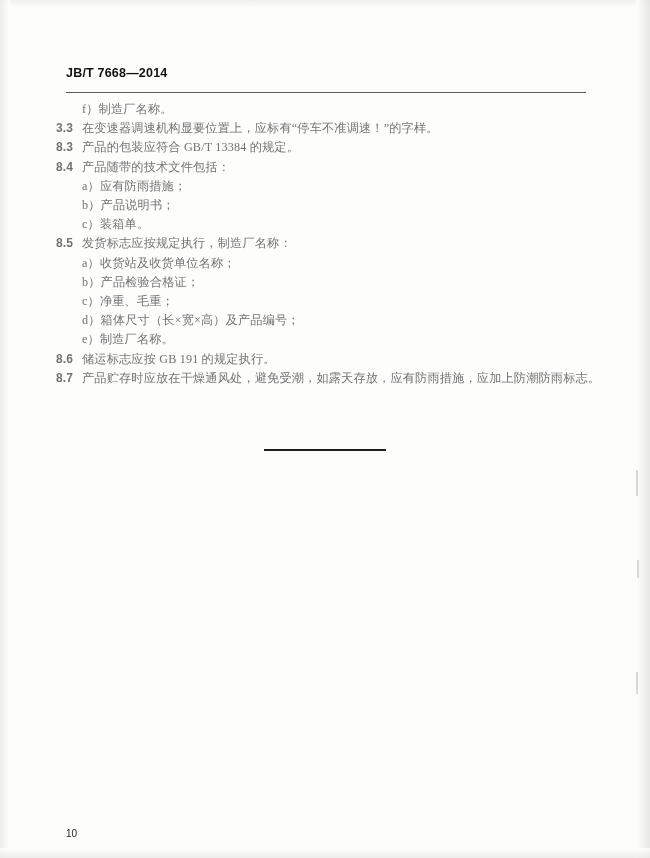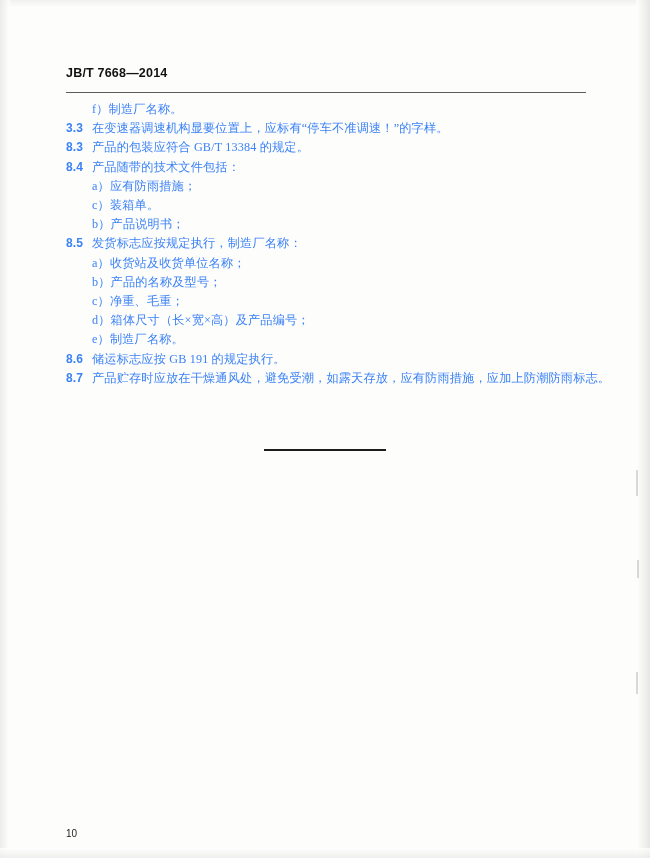--- a/index.html
+++ b/index.html
@@ -73,26 +73,26 @@
     position: absolute;
     left: 66px;
     top: 92px;
     width: 520px;
     height: 1px;
     background: #5b5b5b;
   }
 
   .body-text {
     position: absolute;
-    left: 66px;
+    left: 56px;
     top: 100px;
     width: 520px;
     font-size: 12.2px;
     line-height: 19.2px;
-    color: #3b82f6;
+    color: #737373;
   }
 
   .line {
     white-space: nowrap;
     letter-spacing: .15px;
   }
 
   .num {
     display: inline-block;
     width: 26px;
@@ -158,35 +158,35 @@
     </div>
 
     <div class="line">
       <span class="num">8.4</span><span>产品随带的技术文件包括：</span>
     </div>
 
     <div class="line ind2">
       <span>a）应有防雨措施；</span>
     </div>
     <div class="line ind2">
+      <span>b）产品说明书；</span>
+    </div>
+    <div class="line ind2">
       <span>c）装箱单。</span>
     </div>
-    <div class="line ind2">
-      <span>b）产品说明书；</span>
-    </div>
 
     <div class="line">
       <span class="num">8.5</span><span>发货标志应按规定执行，制造厂名称：</span>
     </div>
 
     <div class="line ind2">
       <span>a）收货站及收货单位名称；</span>
     </div>
     <div class="line ind2">
-      <span>b）产品的名称及型号；</span>
+      <span>b）产品检验合格证；</span>
     </div>
     <div class="line ind2">
       <span>c）净重、毛重；</span>
     </div>
     <div class="line ind2">
       <span>d）箱体尺寸（长×宽×高）及产品编号；</span>
     </div>
     <div class="line ind2">
       <span>e）制造厂名称。</span>
     </div>

